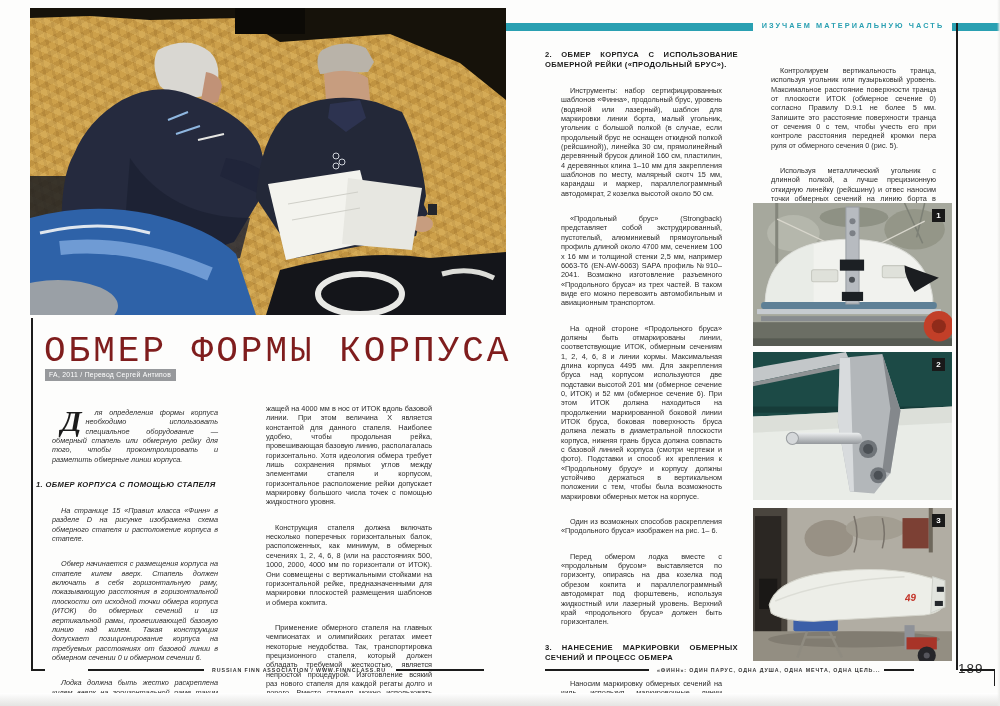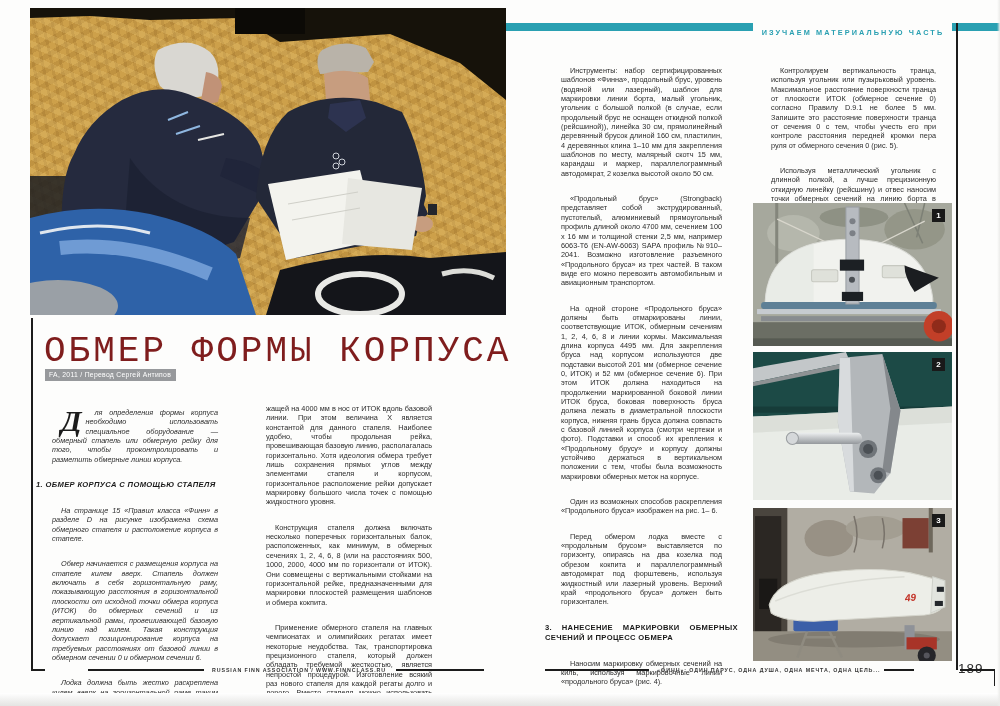--- a/index.html
+++ b/index.html
@@ -10,21 +10,21 @@
   .col p.noindent{text-indent:0;}
   .sec-h{font-size:7.6px;font-weight:bold;letter-spacing:.35px;margin:11px 0 9px;text-indent:0;line-height:10px;color:#1a1a1a;}
   .sec-h.first{margin-top:0;}
   .intro{text-indent:0;}
   .intro::first-letter{float:left;font-family:"Liberation Serif",serif;font-weight:bold;font-size:30px;line-height:23px;padding:1px 4px 0 0;color:#1c1c1c;}
   
   .title{position:absolute;left:44px;top:331px;font-family:Liberation Mono, monospace;font-size:36px;letter-spacing:3px;color:#7f1d1d;white-space:nowrap;}
   .byline{position:absolute;left:45px;top:369px;background:#97999c;color:#fff;font-size:6.8px;letter-spacing:.3px;padding:2px 5px 3px 4px;}
   
   .teal-bar{position:absolute;height:8px;top:23px;}
-  .hdr-label{position:absolute;left:753px;width:200px;top:21px;text-align:center;font-size:7.3px;font-weight:bold;letter-spacing:2.1px;white-space:nowrap;margin-top:7px;}
+  .hdr-label{position:absolute;left:753px;width:200px;top:21px;text-align:center;font-size:7.3px;font-weight:bold;letter-spacing:2.1px;white-space:nowrap;}
   
   .vrule{position:absolute;width:1.6px;background:#1c1c1c;}
   .hrule{position:absolute;height:1.8px;background:#1c1c1c;}
   
   .pagenum{position:absolute;top:661px;font-size:13.5px;letter-spacing:1px;color:#2a2a2a;}
   .foot-txt{position:absolute;top:667px;font-size:5.3px;font-weight:bold;letter-spacing:.9px;color:#333;white-space:nowrap;}
   
   .photo{position:absolute;overflow:hidden;}
   .photo svg{position:absolute;inset:0;display:block;}
   .photo-left{left:30px;top:8px;width:476px;height:307px;
@@ -112,20 +112,21 @@
   <div class="hrule" style="left:88px;top:669px;width:116px;"></div>
   <div class="foot-txt" style="left:212px;">RUSSIAN FINN ASSOCIATION  /  WWW.FINNCLASS.RU</div>
   <div class="hrule" style="left:396px;top:669px;width:88px;"></div>
 
   <div class="teal-bar" style="left:506px;width:247px;background:#2aa0b2;"></div>
   <div class="hdr-label" style="color:#2aa0b2;">ИЗУЧАЕМ МАТЕРИАЛЬНУЮ ЧАСТЬ</div>
   <div class="teal-bar" style="left:952px;width:48px;background:#2aa0b2;"></div>
   <div class="vrule" style="left:956px;top:23px;height:647px;"></div>
 
   <div class="col" style="left:545px;top:50px;width:193px;">
+    <div class="sec-h first">2. ОБМЕР КОРПУСА С ИСПОЛЬЗОВАНИЕ ОБМЕРНОЙ РЕЙКИ («ПРОДОЛЬНЫЙ БРУС»).</div>
     <p>Инструменты: набор сертифицированных шаблонов «Финна», продольный брус, уровень (водяной или лазерный), шаблон для маркировки линии борта, малый угольник, угольник с большой полкой (в случае, если продольный брус не оснащен откидной полкой (рейсшиной)), линейка 30 см, прямолинейный деревянный брусок длиной 160 см, пластилин, 4 деревянных клина 1–10 мм для закрепления шаблонов по месту, малярный скотч 15 мм, карандаш и маркер, параллелограммный автодомкрат, 2 козелка высотой около 50 см.</p>
     <p>«Продольный брус» (Strongback) представляет собой экструдированный, пустотелый, алюминиевый прямоугольный профиль длиной около 4700 мм, сечением 100 х 16 мм и толщиной стенки 2,5 мм, например 6063-Т6 (EN-AW-6063) SAPA профиль №910– 2041. Возможно изготовление разъемного «Продольного бруса» из трех частей. В таком виде его можно перевозить автомобильным и авиационным транспортом.</p>
     <p>На одной стороне «Продольного бруса» должны быть отмаркированы линии, соответствующие ИТОК, обмерным сечениям 1, 2, 4, 6, 8 и линии кормы. Максимальная длина корпуса 4495 мм. Для закрепления бруса над корпусом используются две подставки высотой 201 мм (обмерное сечение 0, ИТОК) и 52 мм (обмерное сечение 6). При этом ИТОК должна находиться на продолжении маркированной боковой линии ИТОК бруса, боковая поверхность бруса должна лежать в диаметральной плоскости корпуса, нижняя грань бруса должна совпасть с базовой линией корпуса (смотри чертежи и фото). Подставки и способ их крепления к «Продольному брусу» и корпусу должны устойчиво держаться в вертикальном положении с тем, чтобы была возможность маркировки обмерных меток на корпусе.</p>
     <p>Один из возможных способов раскрепления «Продольного бруса» изображен на рис. 1– 6.</p>
     <p>Перед обмером лодка вместе с «продольным брусом» выставляется по горизонту, опираясь на два козелка под обрезом кокпита и параллелограммный автодомкрат под форштевень, используя жидкостный или лазерный уровень. Верхний край «продольного бруса» должен быть горизонтален.</p>
     <div class="sec-h">3. НАНЕСЕНИЕ МАРКИРОВКИ ОБМЕРНЫХ СЕЧЕНИЙ И ПРОЦЕСС ОБМЕРА</div>
     <p>Наносим маркировку обмерных сечений на киль, используя маркировочные линии «продольного бруса» (рис. 4).</p>
     <p>Измеряем расстояния от базовой линии, представленной нижним краем «Продольного бруса», до киля в точках обмерных сечений.</p>
   </div>
 

